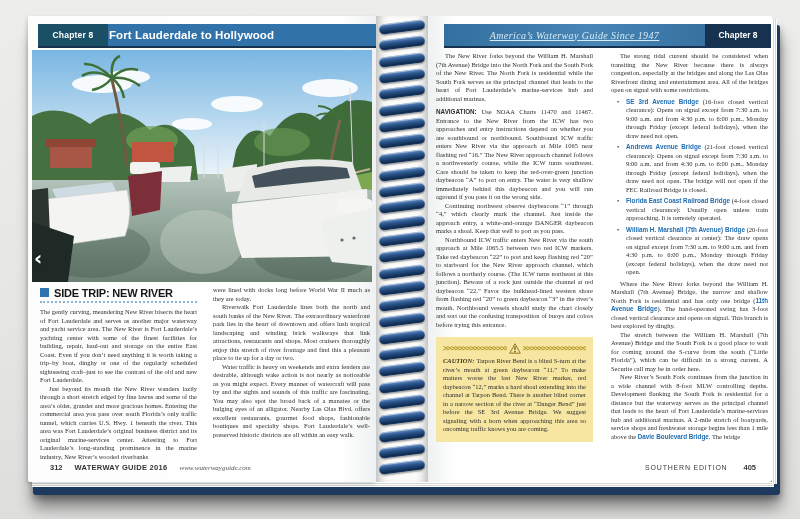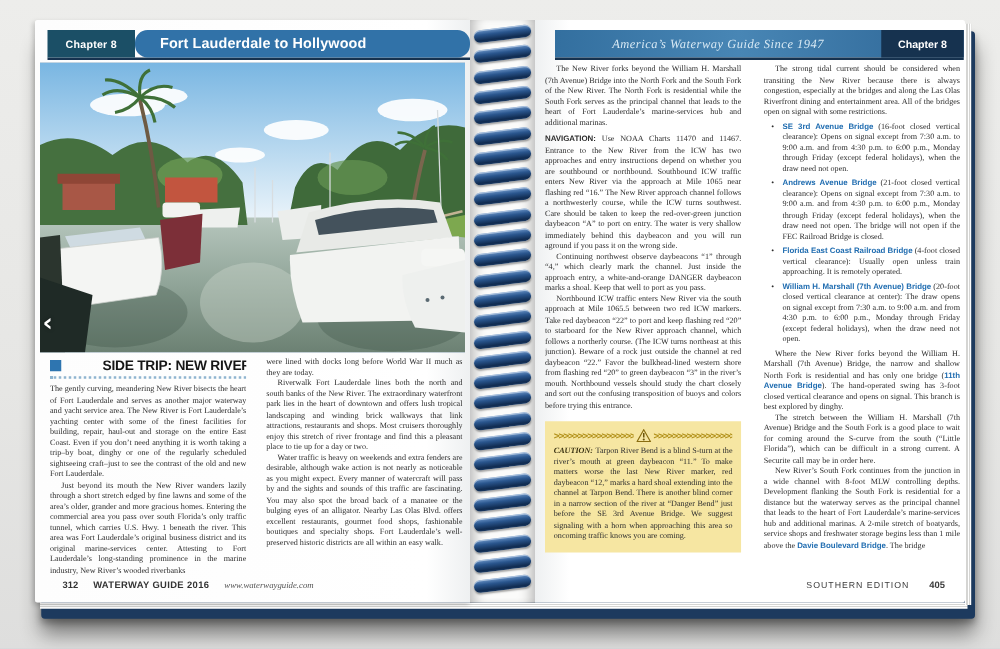--- a/index.html
+++ b/index.html
@@ -41,30 +41,30 @@
     transform:rotate(-7deg);
     box-shadow:0 1.5px 1.5px rgba(0,0,0,.35), inset 0 1px 0 rgba(255,255,255,.45);
   }
   
   .lp-header{position:absolute;left:10px;top:8px;right:0;height:22px;display:flex;border-bottom:2px solid #16324f;}
   .chapter-badge{
     width:70px;background:#1b4f66;color:#fff;display:flex;align-items:center;justify-content:center;
     font:bold 8.5px "Liberation Sans",sans-serif;letter-spacing:.2px;
   }
   .lp-title{
-    flex:1;background:#3172a8;color:#fff;display:flex;align-items:center;padding-left:20px;
-    font:bold 11.5px "Liberation Sans",sans-serif;letter-spacing:.1px;border-radius:10px;
+    flex:1;background:#3172a8;color:#fff;display:flex;align-items:center;padding-left:1px;
+    font:bold 11.5px "Liberation Sans",sans-serif;letter-spacing:.1px;
   }
   .rp-header{
     position:absolute;left:16px;top:8px;right:1px;height:22px;display:flex;border-bottom:2px solid #16324f;
     background:linear-gradient(90deg,#336f9f 0%,#4886b5 45%,#2d6595 100%);
   }
   .tagline{
     flex:1;display:flex;align-items:center;justify-content:center;color:#d7e9f4;
-    font:italic 10px "Liberation Serif",serif;letter-spacing:.4px;
+    font:italic 10px "Liberation Serif",serif;letter-spacing:.4px;text-decoration:underline;
   }
   .chapter-badge2{
     width:66px;background:#16324f;color:#fff;display:flex;align-items:center;justify-content:center;
     font:bold 8.5px "Liberation Sans",sans-serif;
   }
   
   .photo{position:absolute;left:4px;top:34px;width:340px;height:232px;overflow:hidden;background:#9fb6c8;}
   .photo svg{display:block;}
   .prev{
     position:absolute;left:2px;bottom:14px;color:#fff;font:bold 20px "DejaVu Sans",sans-serif;
@@ -76,21 +76,21 @@
   .rp-cols{left:8px;top:36px;width:332px;height:416px;gap:18px;overflow:hidden;}
   .col{flex:1;overflow:hidden;}
   .para{margin:0;font-size:6.5px;line-height:8.5px;text-align:justify;color:#2d2d2d;}
   .para.ind{text-indent:9px;}
   .para.gap{margin-top:5px;}
   .b{font-weight:bold;}
   .sans{font-family:"Liberation Sans",sans-serif;font-size:6.3px;}
   .blue{color:#1f6cb0;font-weight:bold;font-family:"Liberation Sans",sans-serif;font-size:6.3px;}
   .side-trip{display:flex;align-items:center;gap:5px;height:13px;}
   .sq{width:9px;height:9px;background:#2e75b0;flex:0 0 auto;}
-  .st-text{font:bold 11px "Liberation Sans",sans-serif;letter-spacing:-.2px;color:#161616;white-space:nowrap;margin-left:28px;}
+  .st-text{font:bold 11px "Liberation Sans",sans-serif;letter-spacing:-.2px;color:#161616;white-space:nowrap;}
   .dotline{border-bottom:2px dotted #8fb4cf;margin:2px 0 5px;}
   
   .bullet{display:flex;margin:3px 0 3px 6px;}
   .dot{width:9px;flex:0 0 auto;font-size:6.5px;line-height:8.5px;color:#2d2d2d;}
   .btxt{flex:1;font-size:6.5px;line-height:8.5px;text-align:justify;color:#2d2d2d;}
   .bname{color:#1f6cb0;font-weight:bold;font-family:"Liberation Sans",sans-serif;font-size:6.3px;}
   
   .caution{margin-top:8px;background:#f6e6a2;padding:6px 7px 8px;}
   .caut-head{display:flex;align-items:center;height:11px;margin-bottom:3px;overflow:hidden;}
   .chev{

